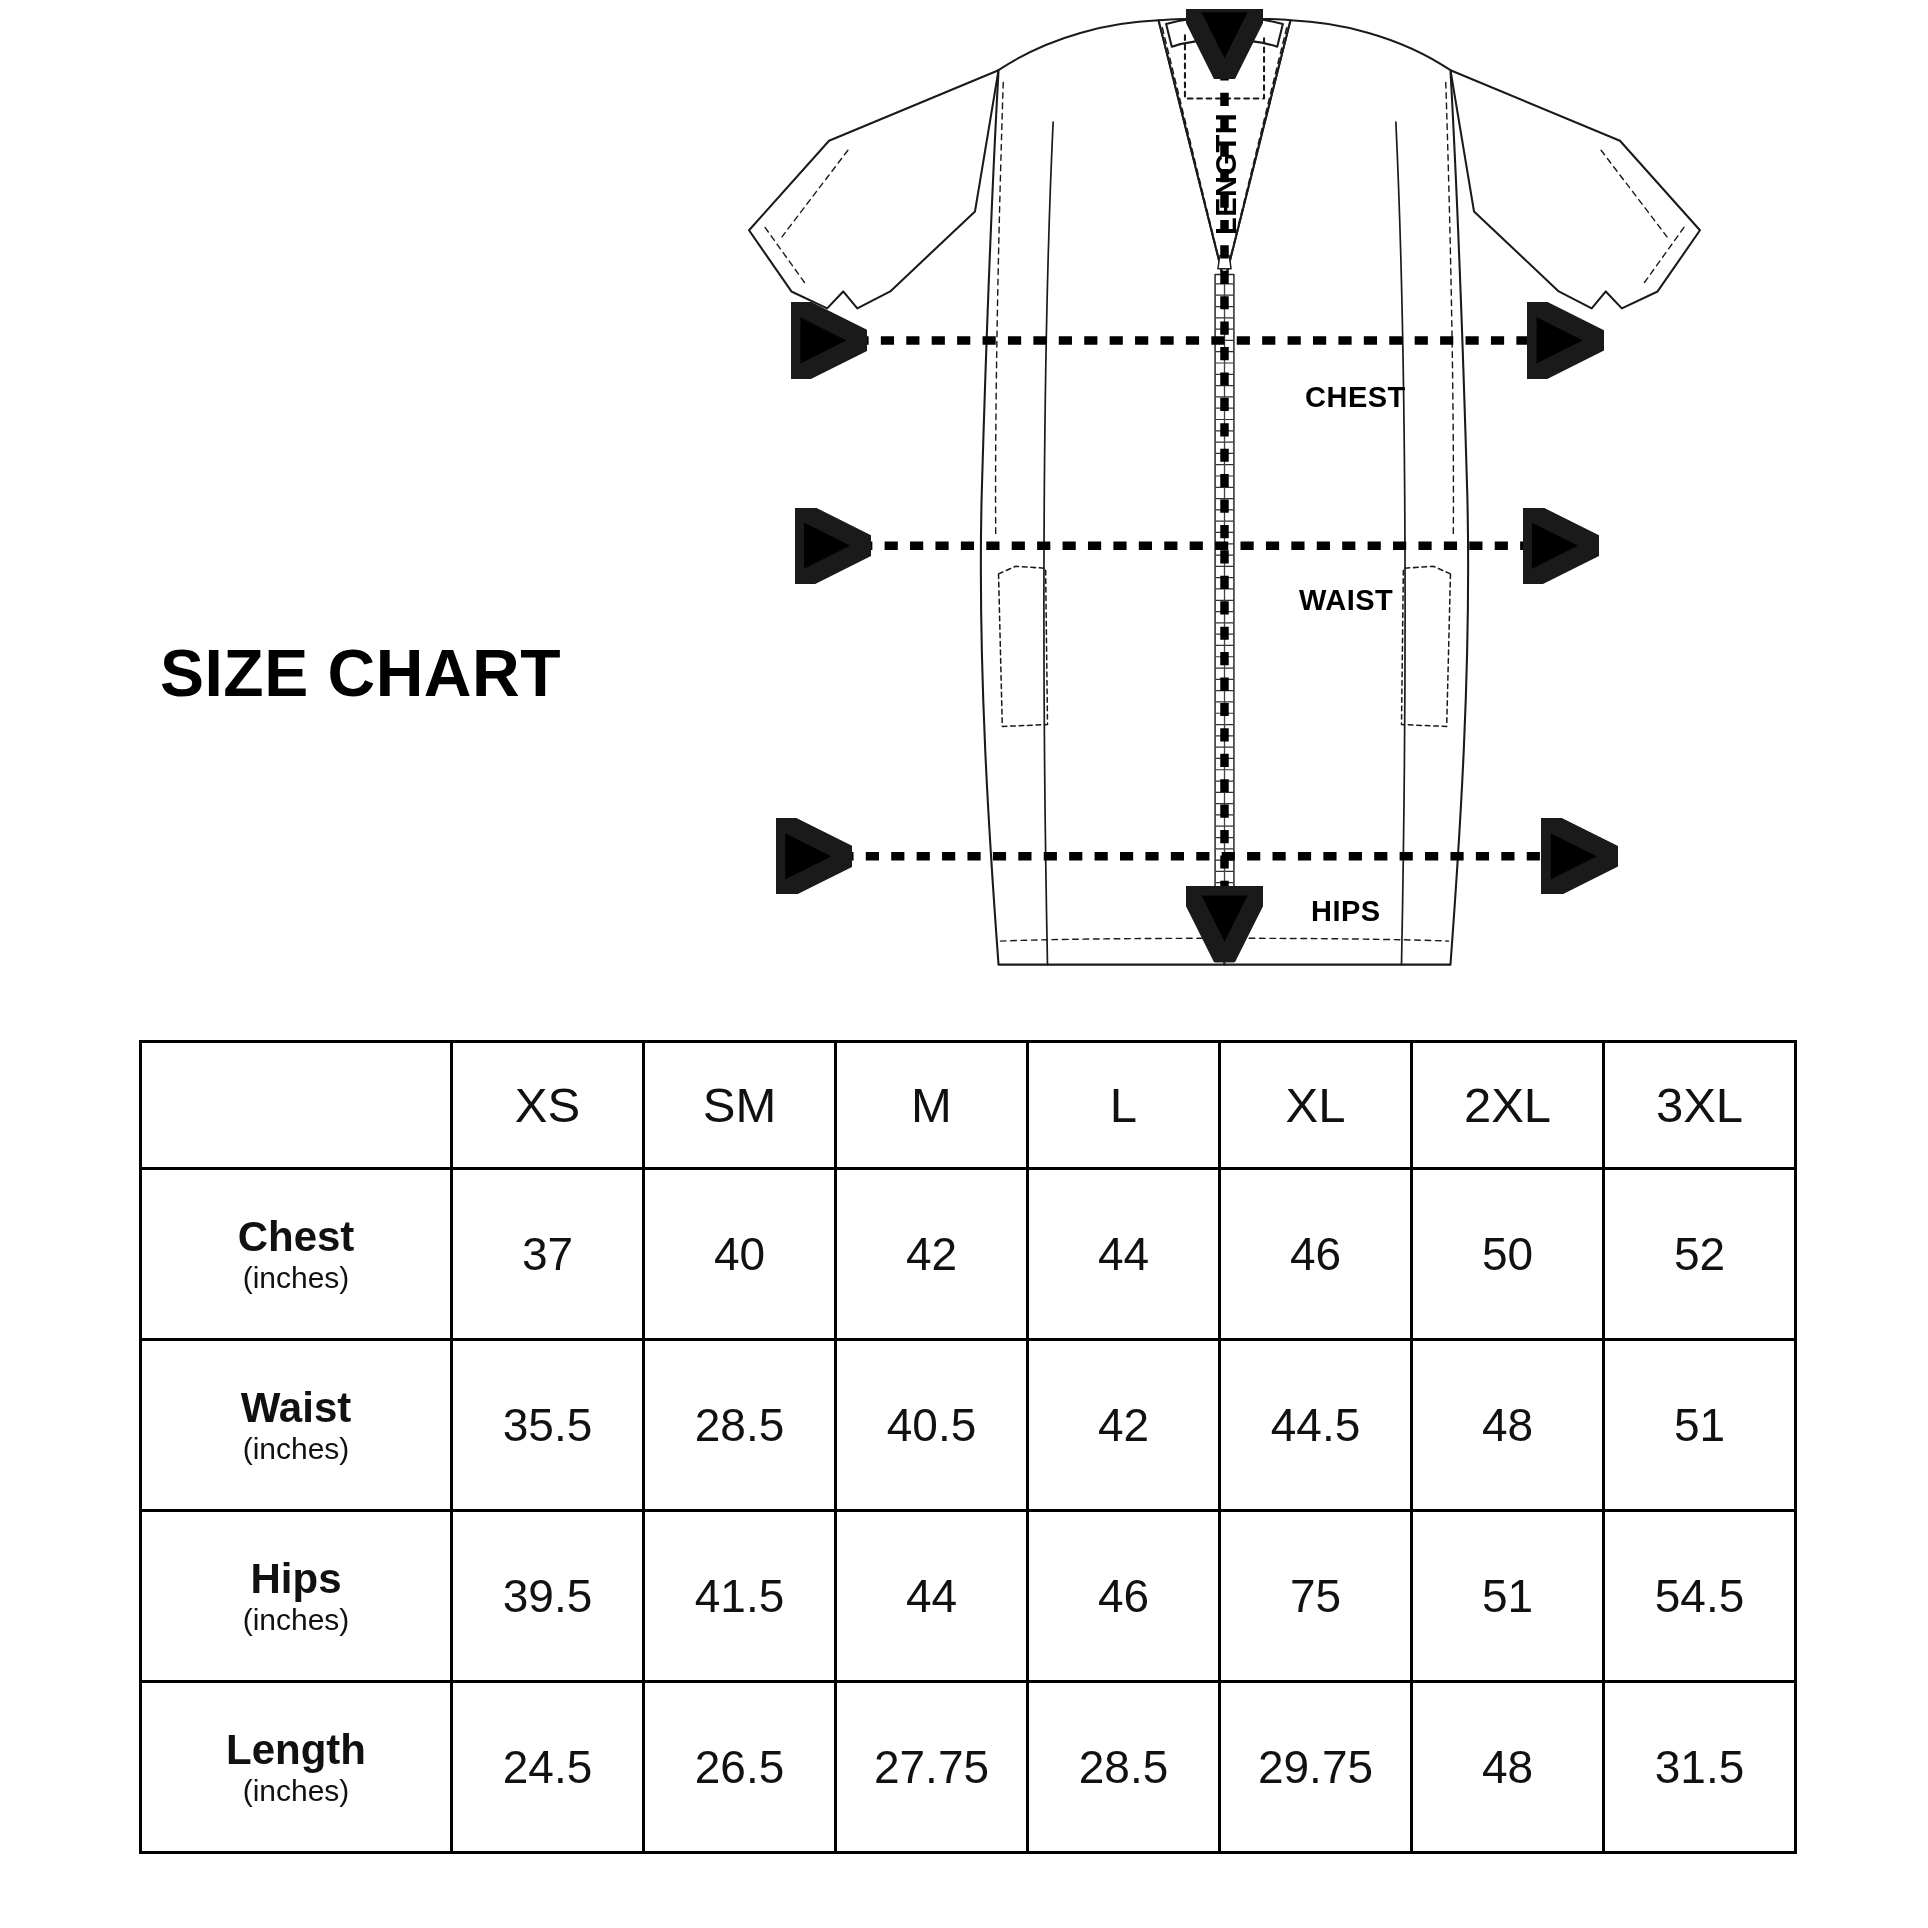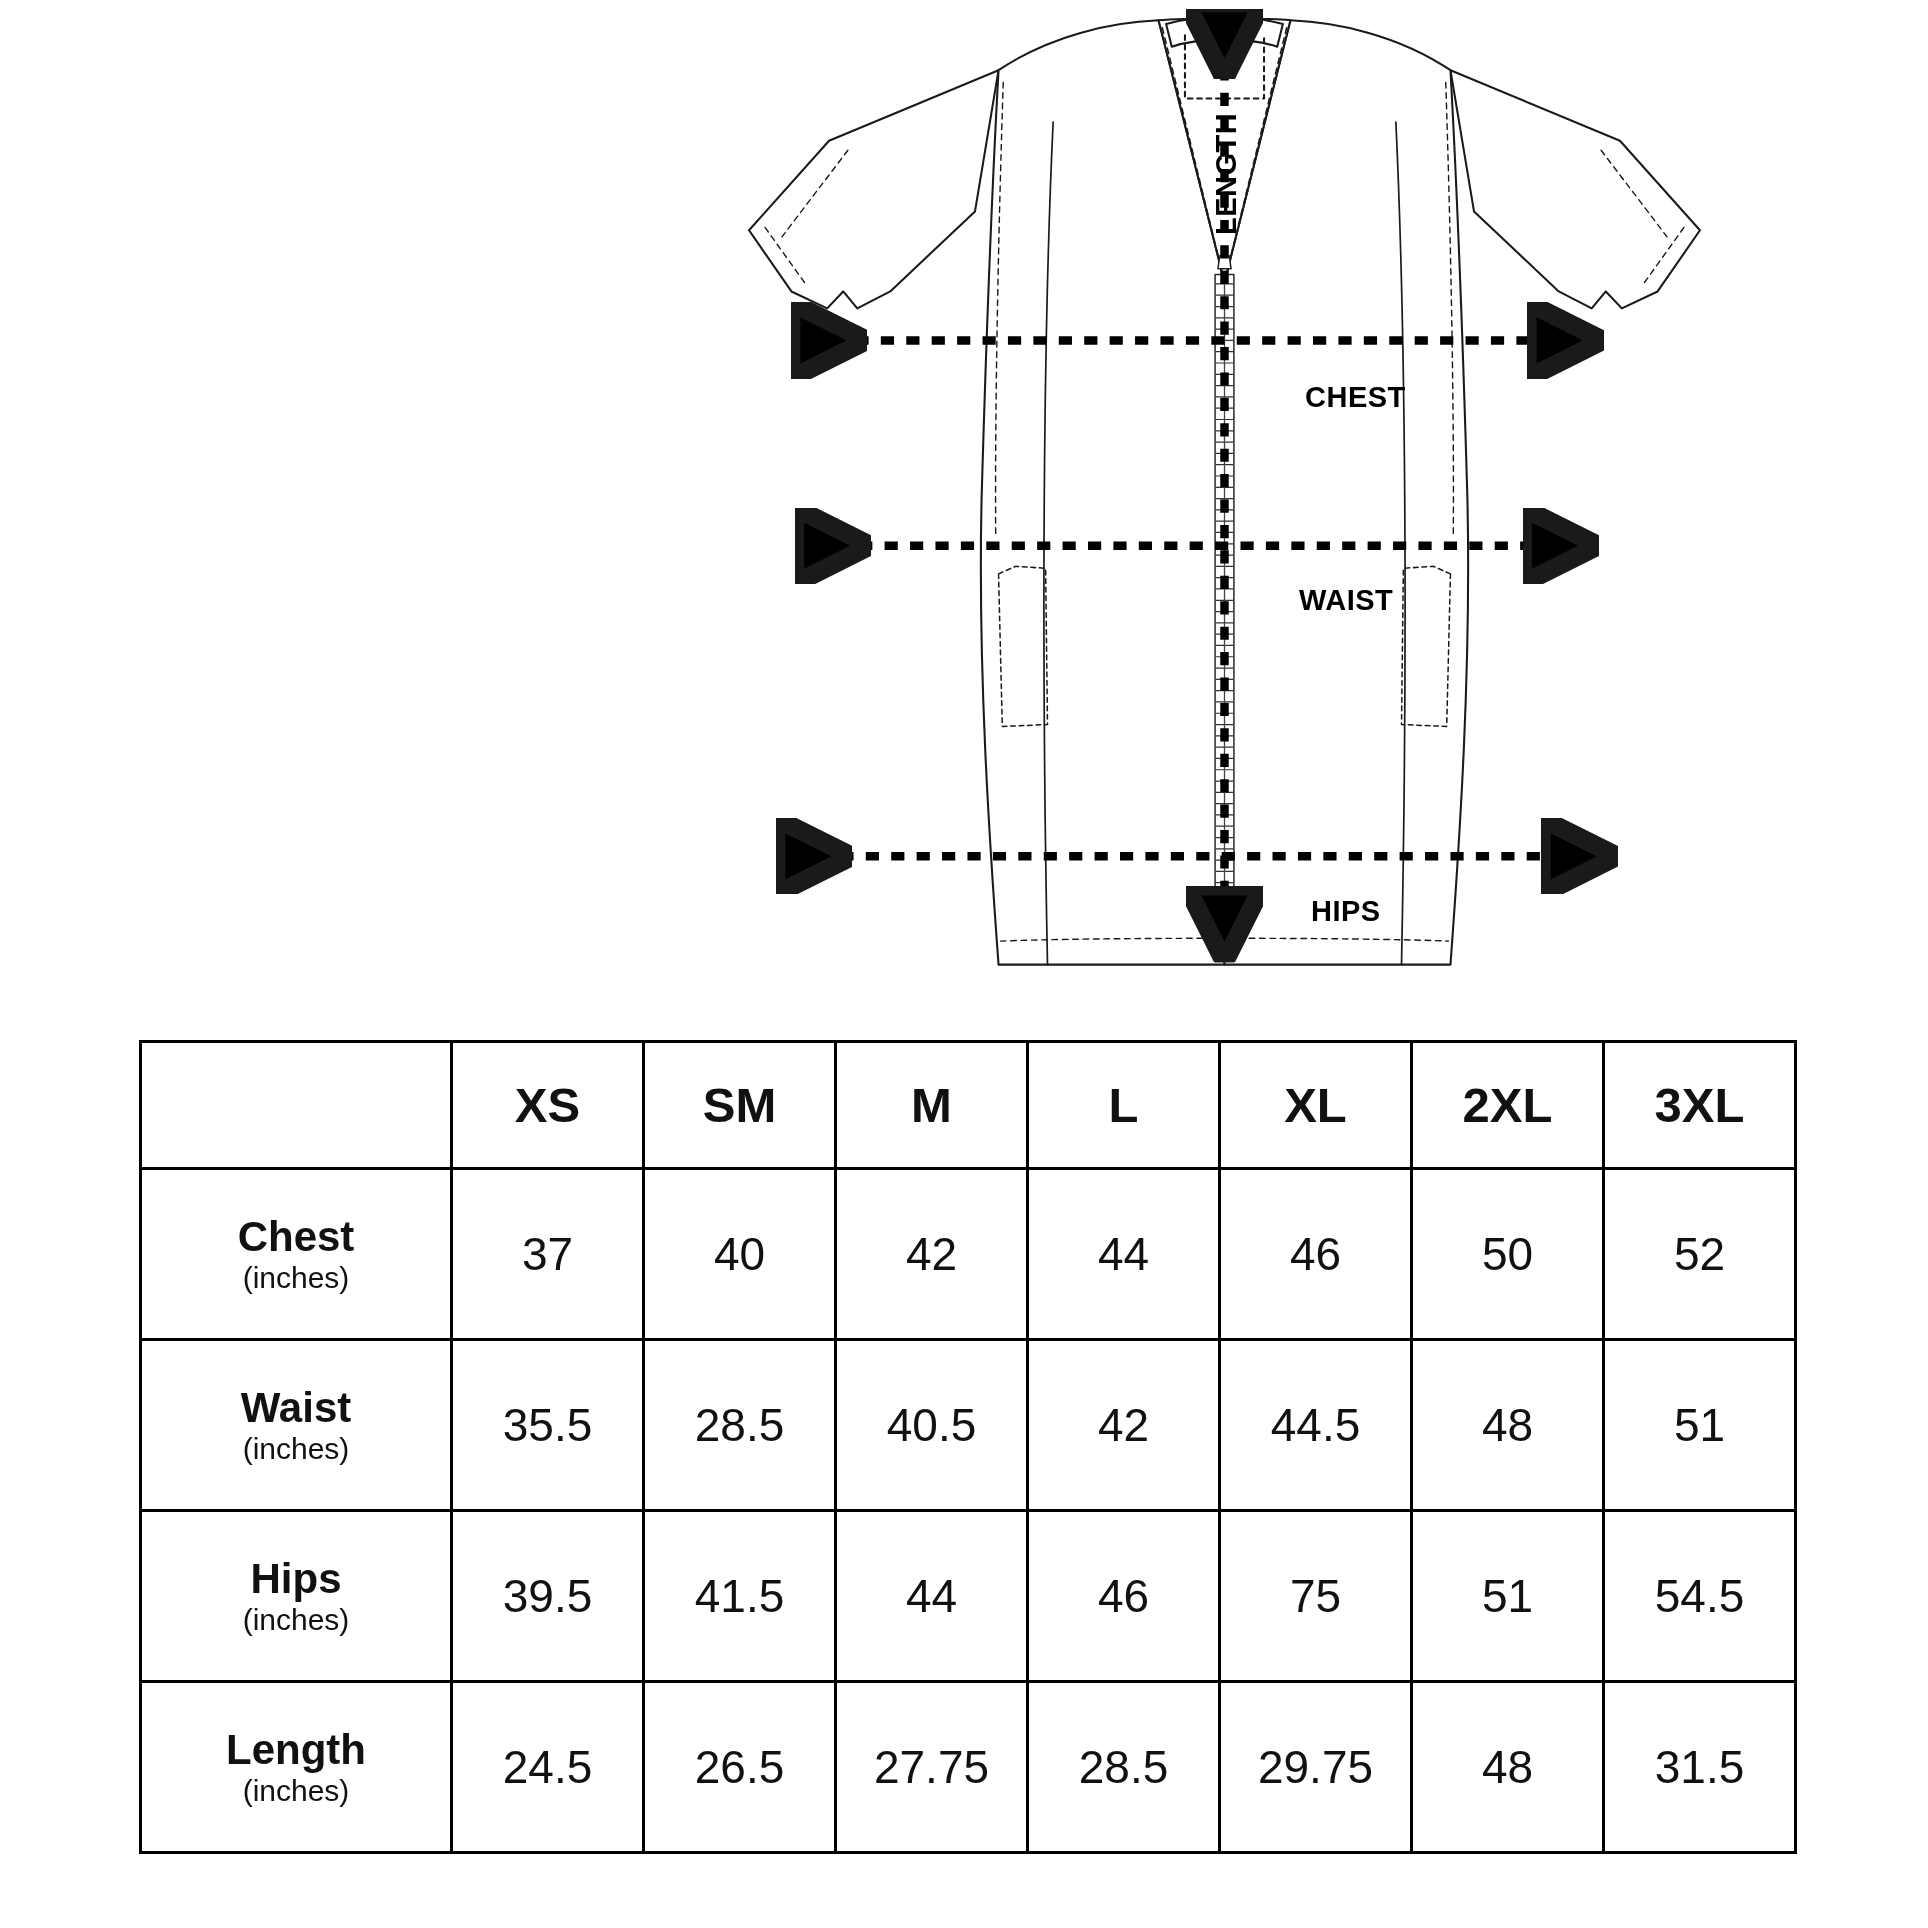--- a/index.html
+++ b/index.html
@@ -90,21 +90,21 @@
   table#size-table td, table#size-table th {
     border: 3.8px solid #000;
     text-align: center;
     vertical-align: middle;
     padding: 0;
     font-weight: normal;
   }
   table#size-table thead th {
     height: 124px;
     font-size: 49px;
-    font-weight: bold;
+    font-weight: normal;
   }
   table#size-table thead th.corner {
     border-left: 3.8px solid #000;
   }
   table#size-table tbody tr {
     height: 171px;
   }
   td.row-head {
     text-align: center;
     line-height: 1.1;
@@ -254,20 +254,21 @@
     </g>
   </svg>
 
   <div class="dim-label" id="label-length">LENGTH</div>
   <div class="dim-label" id="label-chest">CHEST</div>
   <div class="dim-label" id="label-waist">WAIST</div>
   <div class="dim-label" id="label-hips">HIPS</div>
 </div>
 
 <div id="title-block">
+  <div class="title-line">SIZE CHART</div>
 </div>
 
 <div id="size-table-wrap">
   <table id="size-table">
     <colgroup>
       <col class="c-label">
       <col class="c-size">
         <col class="c-size">
         <col class="c-size">
         <col class="c-size">

